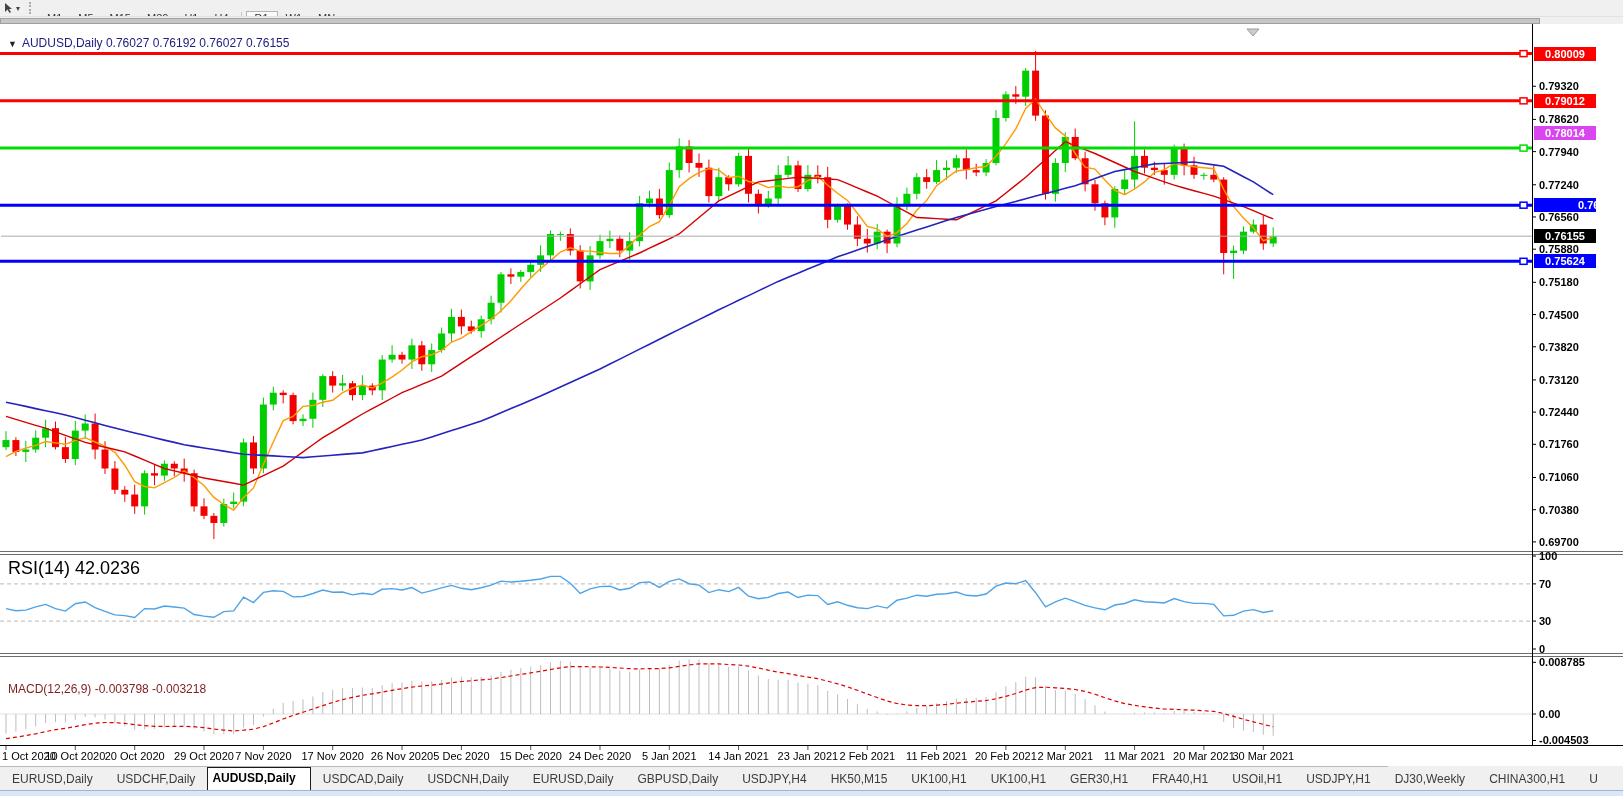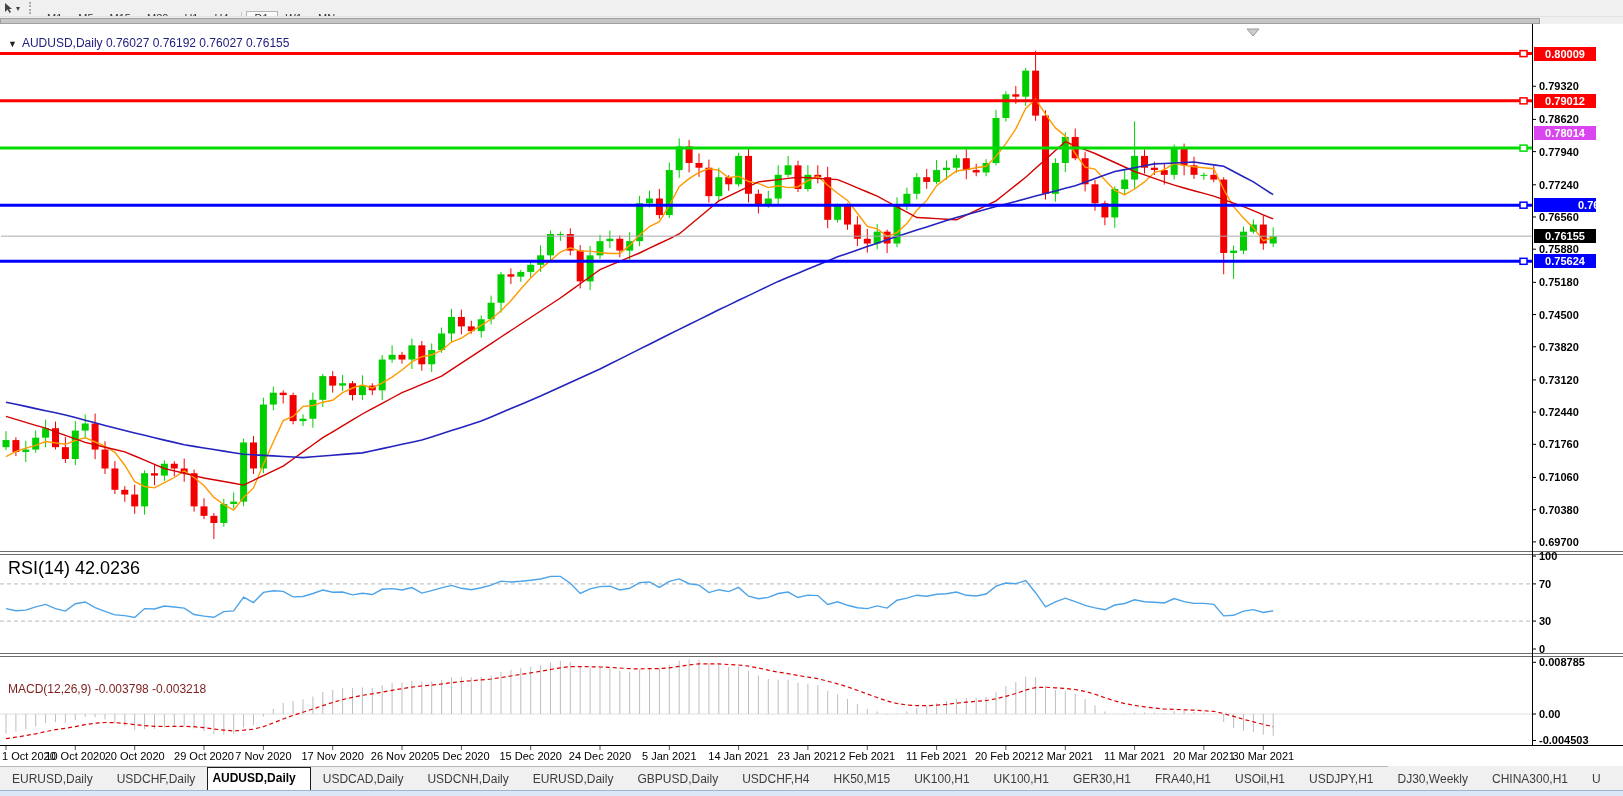--- a/index.html
+++ b/index.html
@@ -870,21 +870,21 @@
     <span class="tab active">AUDUSD,Daily</span>
     <span class="tab-sep"></span>
     <span class="tab">USDCAD,Daily</span>
     <span class="tab-sep"></span>
     <span class="tab">USDCNH,Daily</span>
     <span class="tab-sep"></span>
     <span class="tab">EURUSD,Daily</span>
     <span class="tab-sep"></span>
     <span class="tab">GBPUSD,Daily</span>
     <span class="tab-sep"></span>
-    <span class="tab">USDCHF,H4</span>
+    <span class="tab">USDJPY,H4</span>
     <span class="tab-sep"></span>
     <span class="tab">HK50,M15</span>
     <span class="tab-sep"></span>
     <span class="tab">UK100,H1</span>
     <span class="tab-sep"></span>
     <span class="tab">UK100,H1</span>
     <span class="tab-sep"></span>
     <span class="tab">GER30,H1</span>
     <span class="tab-sep"></span>
     <span class="tab">FRA40,H1</span>

